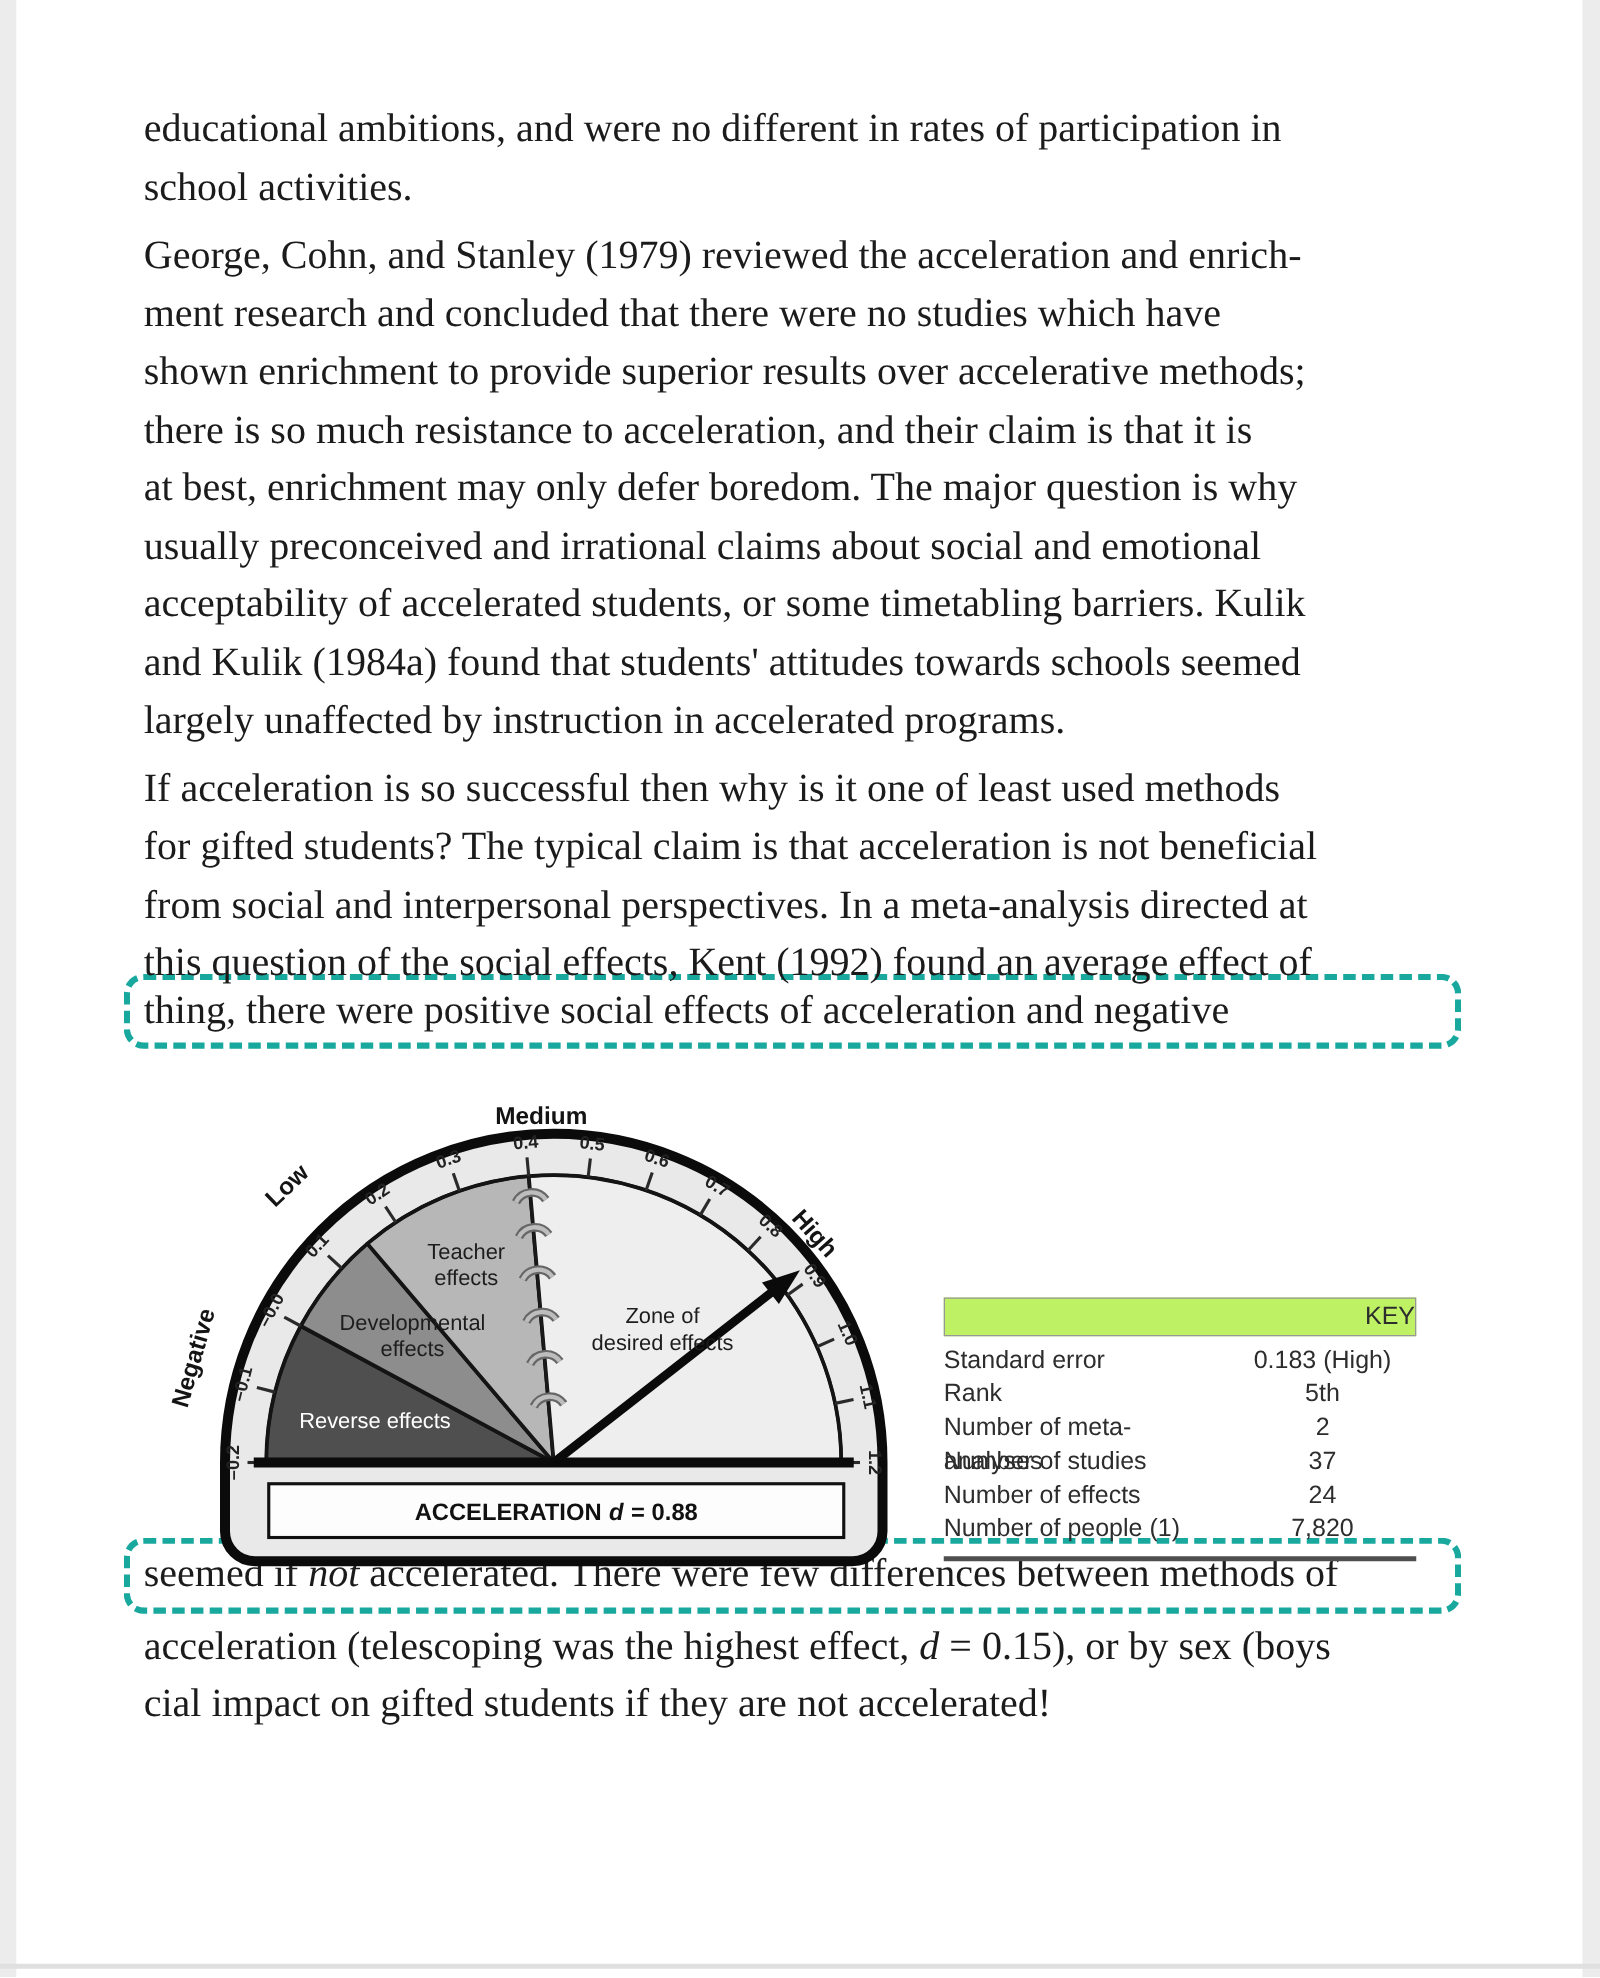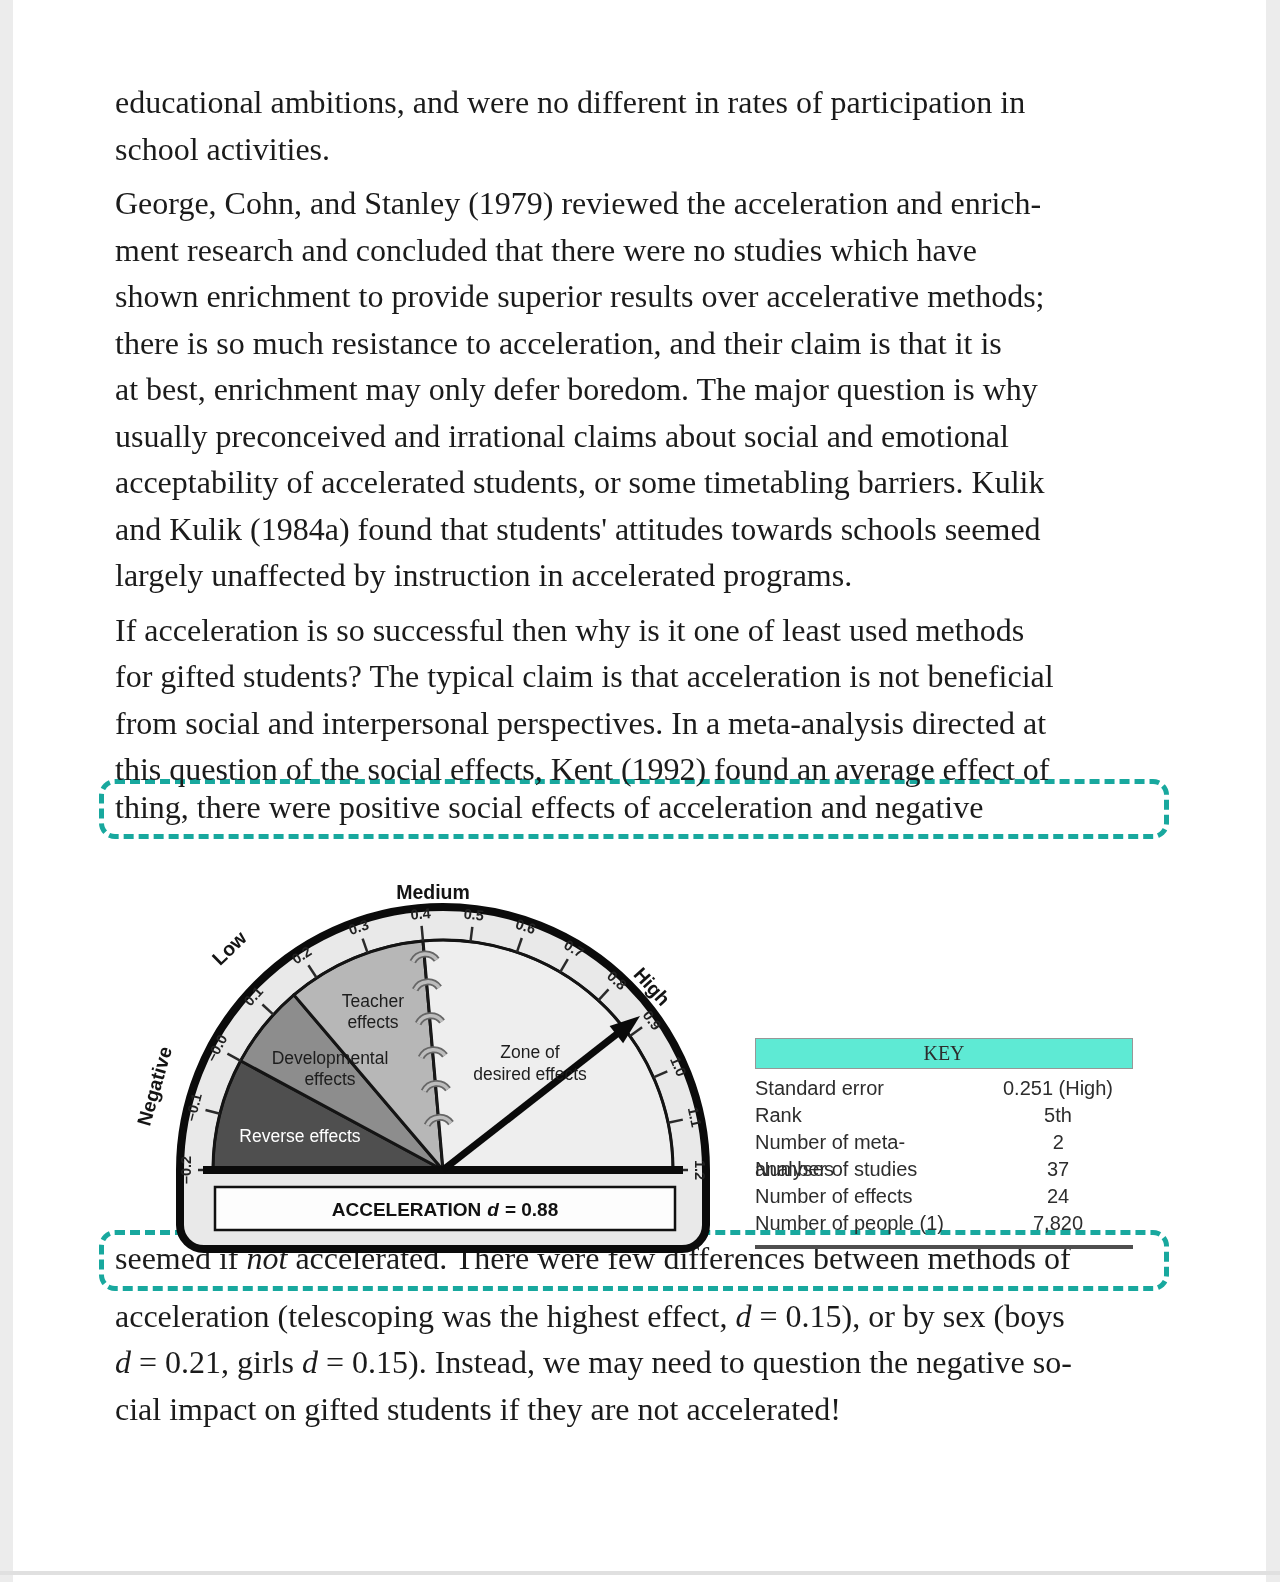--- a/index.html
+++ b/index.html
@@ -29,22 +29,22 @@
   #gauge-svg{overflow:visible;}
   #gauge-svg text{font-family:"Liberation Sans", sans-serif;}
   .band-label{font-size:19.5px;font-weight:bold;fill:#141414;}
   .zone-label{font-size:17.5px;fill:#1d1d1d;}
   .zone-label.white{fill:#ffffff;}
   .accel-text{font-size:19px;font-weight:bold;fill:#111111;}
 
   
   #key-table{position:absolute;left:755px;top:1038px;width:378px;
              font-family:"Liberation Sans", sans-serif;font-size:20px;color:#2d2d2d;}
-  .key-header{background:#5eead4;border:1px solid #979797;text-align:center;
-              height:29px;line-height:29px;margin-bottom:6px;font-family:Liberation Serif, serif;}
+  .key-header{background:#bef264;border:1px solid #979797;text-align:right;
+              height:29px;line-height:29px;margin-bottom:6px;}
   .key-row{display:flex;justify-content:space-between;height:27px;line-height:27px;}
   .key-value{width:150px;text-align:center;}
   .key-rule{border-top:4px solid #4f4f4f;margin-top:8px;}
 </style>
 </head>
 <body>
 
 <div class="page">
   <div class="edge left"></div>
   <div class="edge right"></div>
@@ -74,21 +74,20 @@
       </div>
       <div class="hbox">
         <div class="line"><span>thing, there were positive social effects of acceleration and negative</span></div>
       </div>
       <div class="fig-spacer"></div>
       <div class="hbox second">
         <div class="line"><span>seemed if </span><em>not</em><span> accelerated. There were few differences between methods of</span></div>
       </div>
       <div class="para cont">
         <div class="line"><span>acceleration (telescoping was the highest effect, </span><em>d</em><span> = 0.15), or by sex (boys</span></div>
-        <div class="line"><em>d</em><span> = 0.21, girls </span><em>d</em><span> = 0.15). Instead, we may need to question the negative so-</span></div>
         <div class="line"><span>cial impact on gifted students if they are not accelerated!</span></div>
       </div>
     </div>
 
   <div id="gauge-wrap">
     <svg id="gauge-svg" width="610" height="372" viewBox="0 0 610 372">
 
       <path d="M 40 287 A 263 263 0 0 1 566 287 L 566 342 A 24 24 0 0 1 542 366 L 64 366 A 24 24 0 0 1 40 342 L 40 287 Z" fill="#e9e9e9" stroke="#0b0b0b" stroke-width="8" stroke-linejoin="round"></path>
 
       <g id="g-dyn">
@@ -173,21 +172,21 @@
       <rect x="75" y="304" width="460" height="43" fill="#fdfdfd" stroke="#111" stroke-width="2.5"></rect>
       <text class="accel-text" x="305" y="333" text-anchor="middle"><tspan>ACCELERATION</tspan><tspan font-style="italic" dx="6">d</tspan><tspan dx="6">= 0.88</tspan></text>
     </svg>
   </div>
 
   <div id="key-table">
     <div class="key-header">KEY</div>
     <div id="key-rows">
         <div class="key-row">
           <span>Standard error</span>
-          <span class="key-value">0.251 (High)</span>
+          <span class="key-value">0.183 (High)</span>
         </div>
         <div class="key-row">
           <span>Rank</span>
           <span class="key-value">5th</span>
         </div>
         <div class="key-row">
           <span>Number of meta-analyses</span>
           <span class="key-value">2</span>
         </div>
         <div class="key-row">

